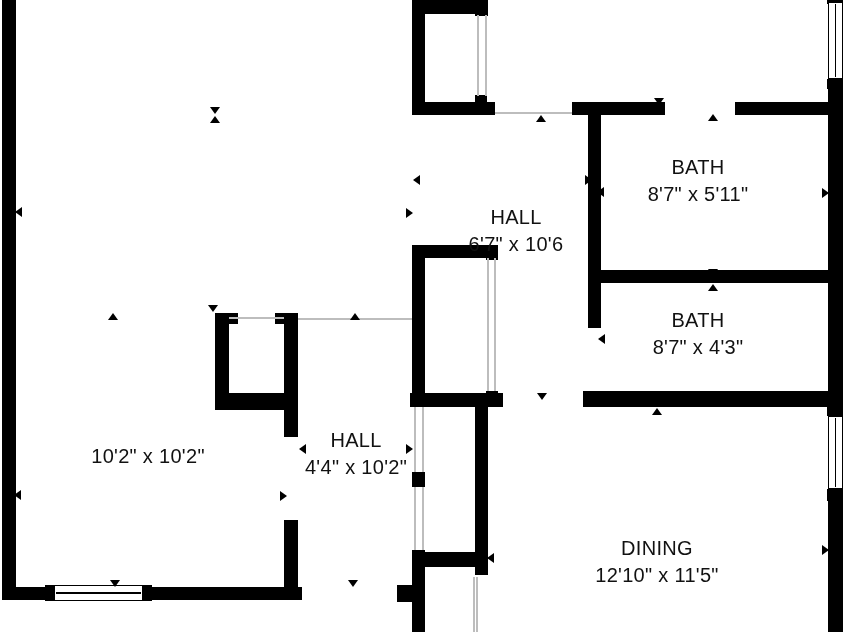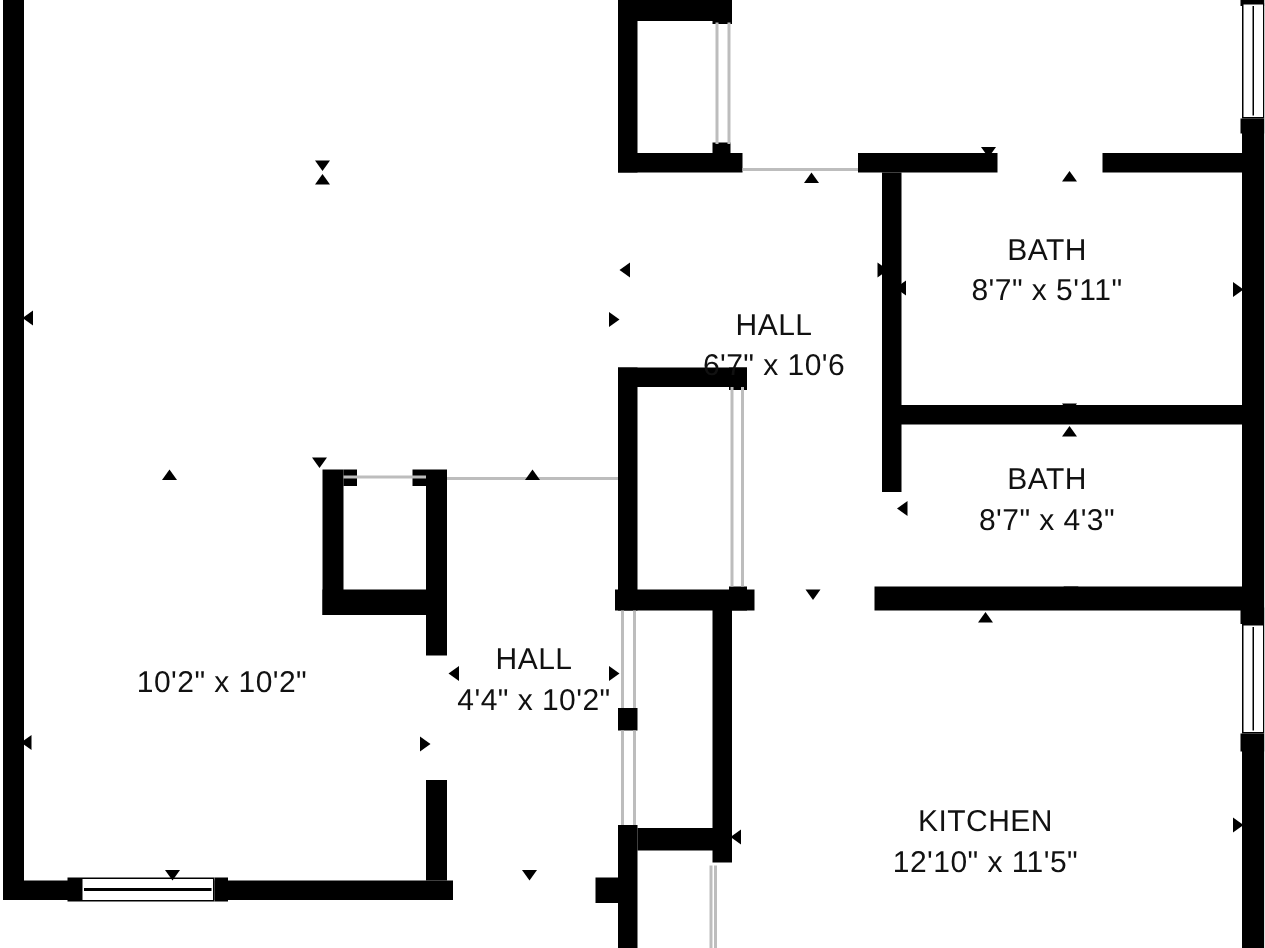--- a/index.html
+++ b/index.html
@@ -118,16 +118,16 @@
     </div>
     <div class="room-label" style="left: 698px; top: 181px;">
       <span class="room-name">BATH</span>
       <span class="room-dims">8'7" x 5'11"</span>
     </div>
     <div class="room-label" style="left: 698px; top: 334px;">
       <span class="room-name">BATH</span>
       <span class="room-dims">8'7" x 4'3"</span>
     </div>
     <div class="room-label" style="left: 657px; top: 562px;">
-      <span class="room-name">KITCHEN</span>
+      <span class="room-name">DINING</span>
       <span class="room-dims">12'10" x 11'5"</span>
     </div>
   </div>
 
 </body></html>

